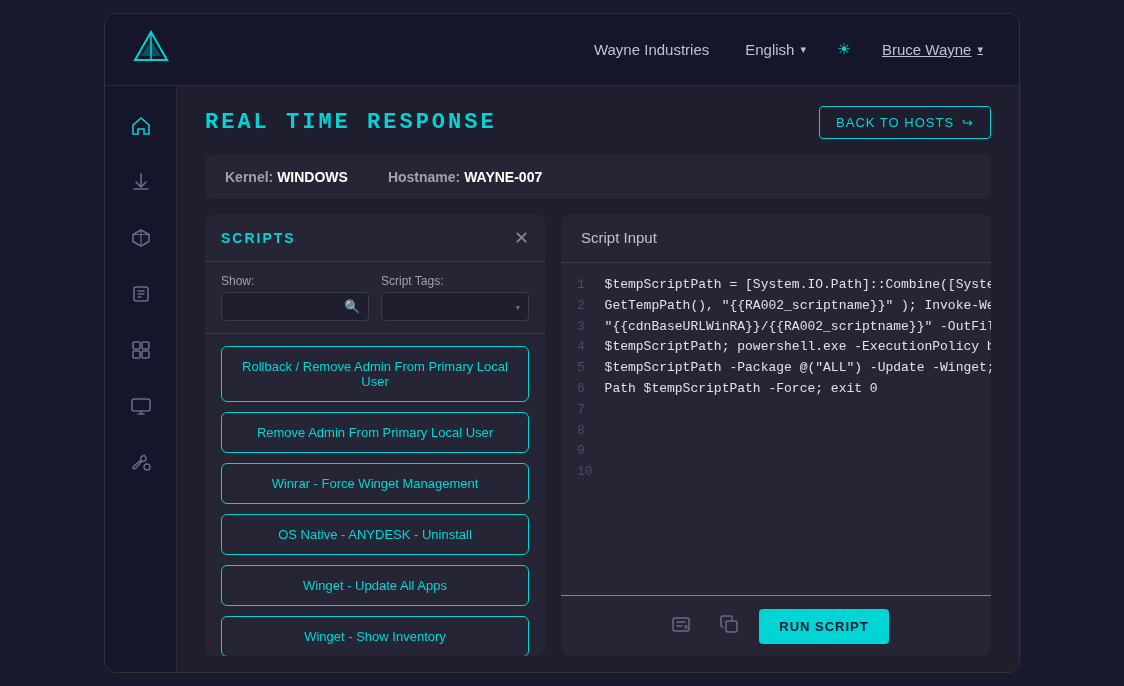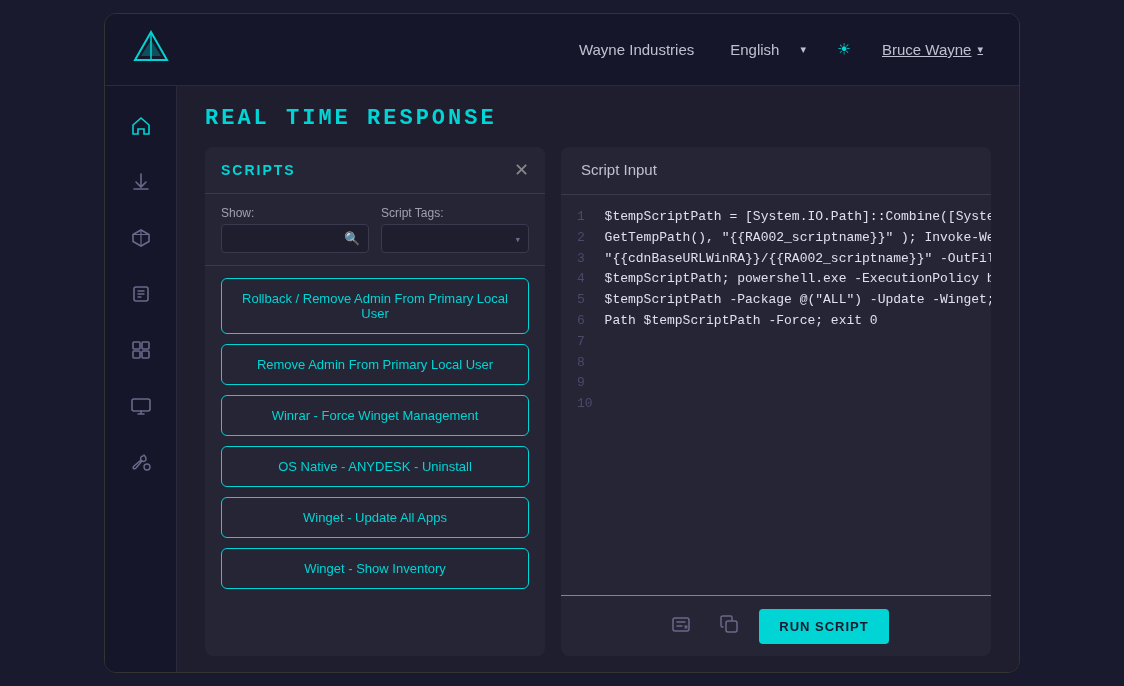--- a/index.html
+++ b/index.html
@@ -46,21 +46,21 @@
     }
     .topbar-org {
       color: #c0c0d0;
       font-family: Arial, sans-serif;
       font-size: 15px;
       padding: 0 16px;
     }
     .topbar-lang {
       display: flex;
       align-items: center;
-      gap: 21px;
+      gap: 6px;
       color: #c0c0d0;
       font-family: Arial, sans-serif;
       font-size: 15px;
       padding: 8px 12px;
       cursor: pointer;
     }
     .topbar-lang .chevron { font-size: 11px; }
     .topbar-theme {
       width: 36px;
       height: 36px;
@@ -451,22 +451,30 @@
         <svg width="22" height="22" viewBox="0 0 22 22" fill="none">
           <path d="M14 4C14 4 16 6 16 8C16 10 14 11 12 10L6 17C5 18 4 18 3.5 17.5S3 16 4 15L11 9C10 7 11 5 13 5" stroke="#6a6a8a" stroke-width="1.5" stroke-linecap="round" fill="none"></path>
           <circle cx="17" cy="16" r="3" stroke="#6a6a8a" stroke-width="1.4" fill="none"></circle>
         </svg>
       </div>
     </div>
 
     <div class="content">
       <div class="page-header">
         <h1 class="page-title">REAL TIME RESPONSE</h1>
-      </div>
-
+        <button class="back-to-hosts-btn">
+          <span>BACK TO HOSTS</span>
+          <span>↪</span>
+        </button>
+      </div>
+
+      <div class="host-info">
+        <div class="host-info-item"><span style="color:#a0a0b0;font-family:Arial,sans-serif;font-size:14px;">Kernel: </span><span style="color:#fff;font-weight:600;font-family:Arial,sans-serif;font-size:14px;">WINDOWS</span></div>
+        <div class="host-info-item"><span style="color:#a0a0b0;font-family:Arial,sans-serif;font-size:14px;">Hostname: </span><span style="color:#fff;font-weight:600;font-family:Arial,sans-serif;font-size:14px;">WAYNE-007</span></div>
+      </div>
 
       <div class="lower-area">
 
         <div class="scripts-panel">
           <div class="scripts-header">
             <span class="scripts-title">SCRIPTS</span>
             <button class="scripts-close">✕</button>
           </div>
           <div class="scripts-filters">
             <div class="filter-group">

